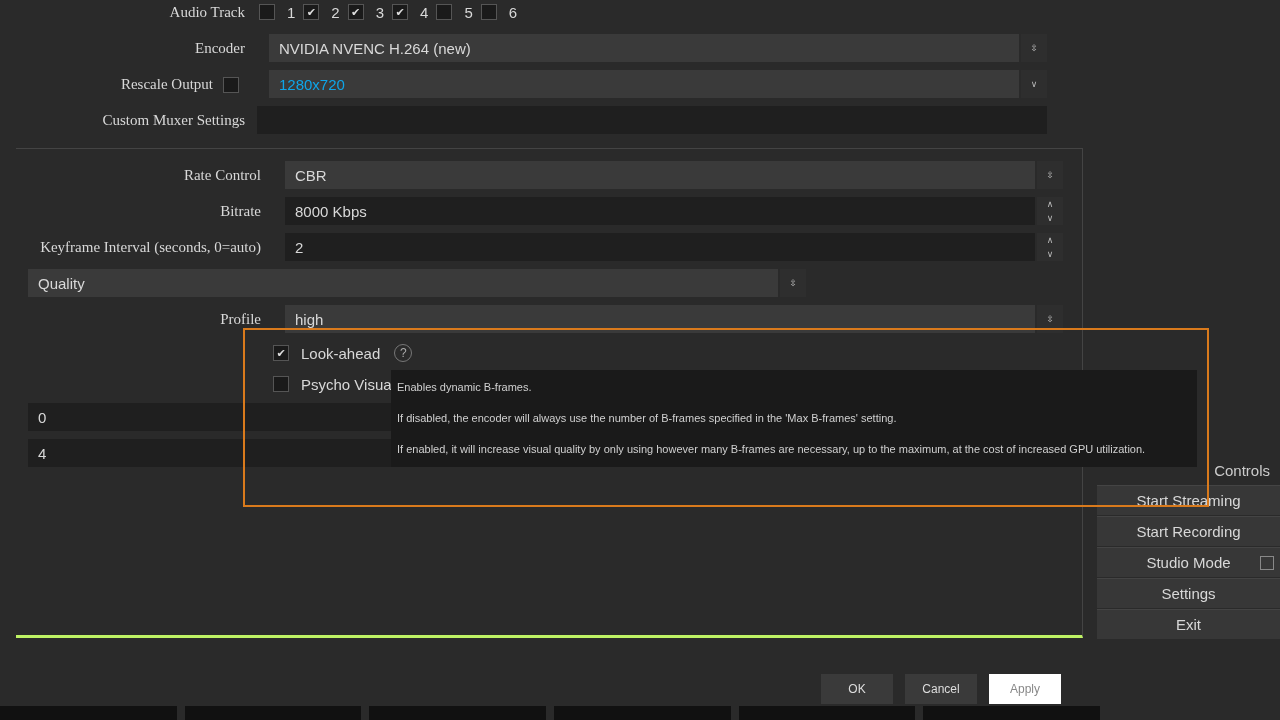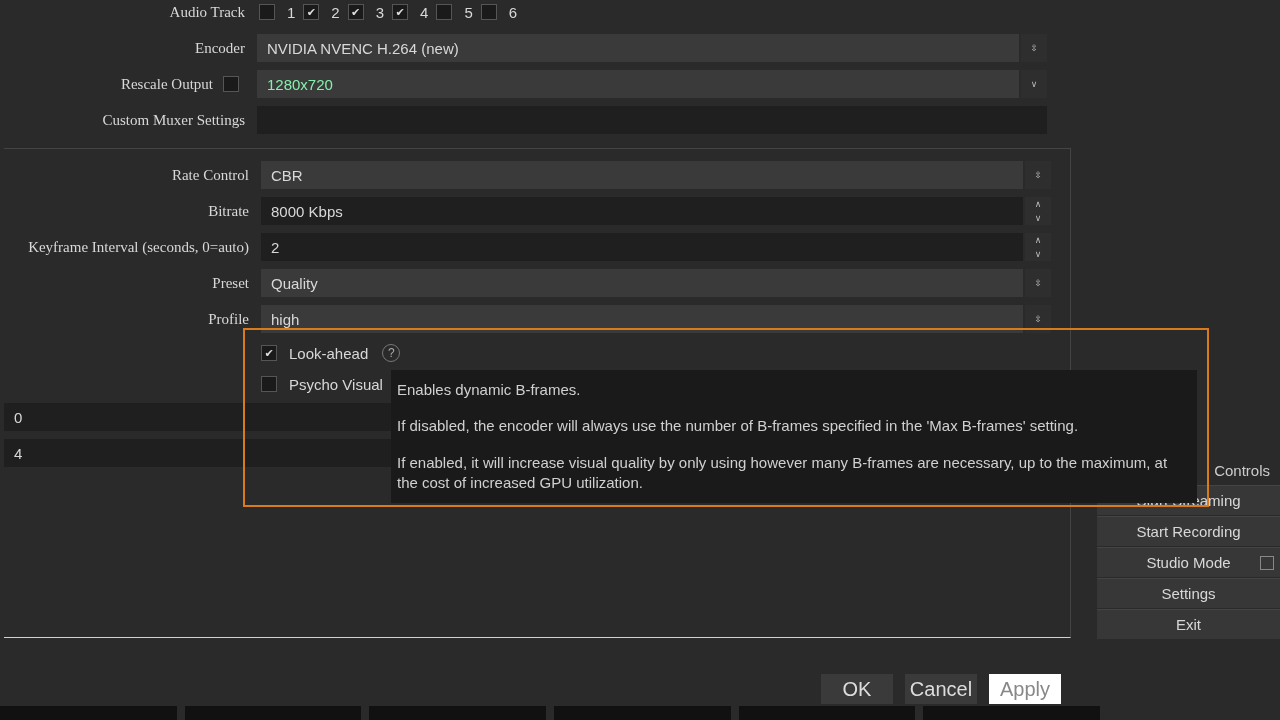--- a/index.html
+++ b/index.html
@@ -33,23 +33,24 @@
     position: relative;
   }
   .select {
     flex: 1;
     height: 28px;
     background: #1f1f1f;
     display: flex;
     align-items: center;
     padding: 0 10px;
     cursor: pointer;
+    margin-left: 12px;
   }
   .select.light { background: #3a3a3a; }
-  .disabled { color: #86efac; }
+  .disabled { color: #0ea5e9; }
   .spin-handle {
     width: 26px;
     height: 28px;
     background: #2e2e2e;
     display: flex;
     flex-direction: column;
     align-items: center;
     justify-content: center;
     margin-left: 2px;
     font-size: 9px;
@@ -73,65 +74,65 @@
     display:inline-flex; align-items:center; justify-content:center;
     font-size:12px; color:#ddd; margin-right:6px; cursor:pointer;
     line-height:1;
   }
   .checkbox.checked::after { content:"✔"; font-size:11px; }
   .audio-tracks { display:flex; align-items:center; gap:8px; padding-left:2px;}
   .track { display:flex; align-items:center; gap:6px; }
 
   .section2 {
     position:absolute;
-    left:4px; top:148px;
+    left:16px; top:148px;
     width:1067px; height:490px;
     border-top:1px solid #444;
     border-right:1px solid #444;
-    border-bottom:1px solid #bef264;
+    border-bottom:3px solid #bef264;
     padding-top:8px;
   }
 
   .highlight-box {
     position:absolute;
     left:243px; top:328px;
     width:966px; height:179px;
     border:2px solid #d97a1c;
     pointer-events:none;
     z-index:50;
   }
 
   .tooltip {
     position:absolute;
     left:391px; top:370px;
     width:806px;
     background:#1a1a1a;
     color:#d0d0d0;
-    font-size:15px;
+    font-size:11px;
     line-height:1.35;
     padding:10px 8px 10px 6px;
     z-index:40;
   }
   .tooltip p { margin:0 0 16px 0; }
   .tooltip p:last-child { margin:0; }
 
   .help-icon {
     width:18px; height:18px; border:1px solid #777; border-radius:50%;
     display:inline-flex; align-items:center; justify-content:center;
     font-size:12px; color:#aaa; margin-left:8px; cursor:pointer;
   }
 
   .buttons {
     position:absolute; left:0; bottom:12px; width:1067px; height:34px;
     display:flex; justify-content:flex-end; gap:12px; padding-right:6px;
   }
   .btn {
     width:72px; height:30px; background:#3a3a3a; color:#ddd;
     display:flex; align-items:center; justify-content:center; cursor:pointer;
-    font-size:20px;
+    font-size:12px;
   }
   .btn.disabled { color:#888; background:#ffffff; }
 
   .side-panel {
     position:absolute; right:0; top:455px; width:183px;
   }
   .side-title { height:30px; display:flex; align-items:center; justify-content:flex-end; padding:0 10px 0 0; font-size:15px; color:#ccc;}
   .side-item {
     height:30px; background:#373737; margin-bottom:1px;
     display:flex; align-items:center; justify-content:center;
@@ -186,21 +187,21 @@
     <div class="label">Encoder</div>
     <div class="field">
       <div class="select light">
           <span>NVIDIA NVENC H.264 (new)</span>
         </div>
       <div class="spin-handle">⇳</div>
     </div>
   </div>
 
   <div class="row">
-    <div class="label" style="display:flex;align-items:center;justify-content:flex-end;gap:10px;">
+    <div class="label" style="display:flex;align-items:flex-end;justify-content:flex-end;gap:10px;">
       <span>Rescale Output</span>
       <span class="checkbox"></span>
     </div>
     <div class="field">
       <div class="select light disabled">
           <span>1280x720</span>
         </div>
       <div class="spin-handle">
           <span>∨</span>
         </div>
@@ -243,21 +244,20 @@
       <div class="select">
           <span>2</span>
         </div>
       <div class="spin-handle updown">
           <div>∧</div>
           <div>∨</div>
         </div>
     </div>
   </div>
   <div class="row">
-    <div class="label">Preset</div>
     <div class="field">
       <div class="select light">
           <span>Quality</span>
         </div>
       <div class="spin-handle">⇳</div>
     </div>
   </div>
   <div class="row">
     <div class="label">Profile</div>
     <div class="field">

